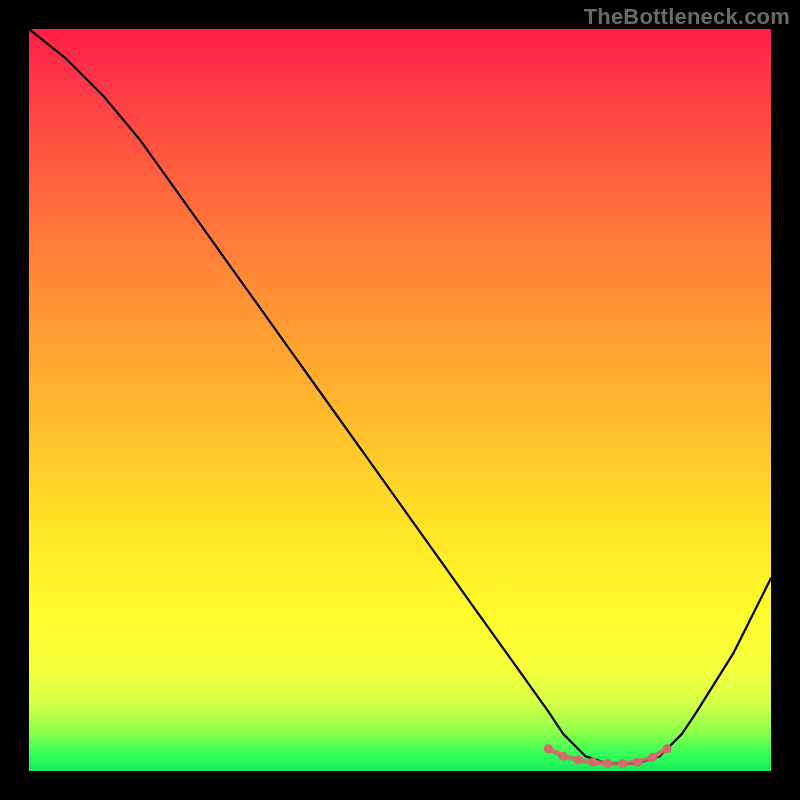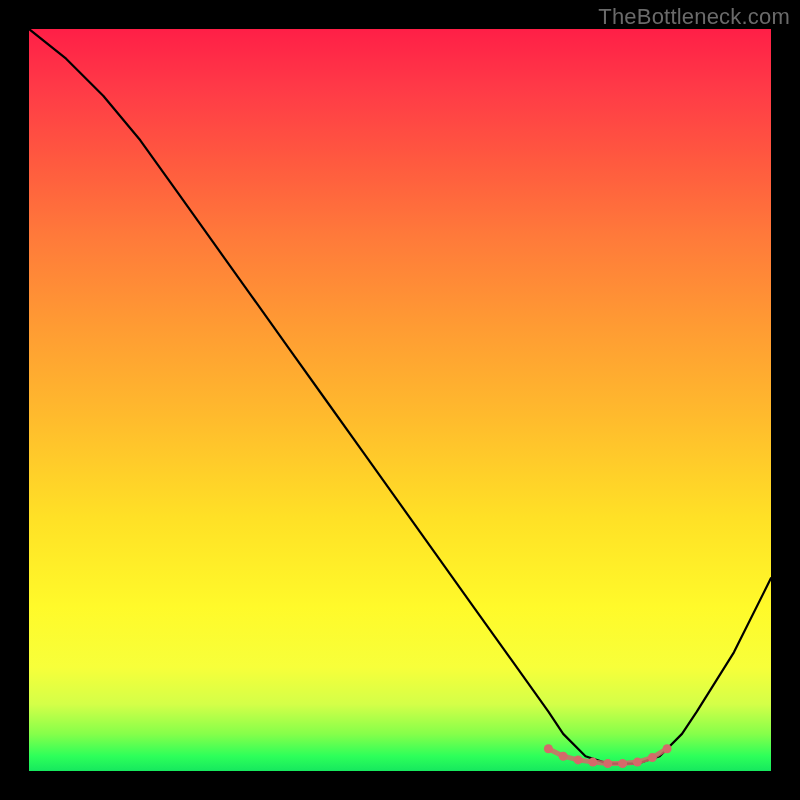--- a/index.html
+++ b/index.html
@@ -16,21 +16,21 @@
     width: 800px;
     height: 800px;
     background: #000;
   }
   .watermark {
     position: absolute;
     top: 4px;
     right: 10px;
     color: #6a6a6a;
     font-size: 22px;
-    font-weight: 400;
+    font-weight: 700;
     letter-spacing: 0.2px;
     z-index: 5;
   }
   .plot-area {
     position: absolute;
     left: 29px;
     top: 29px;
     width: 742px;
     height: 742px;
     overflow: hidden;

